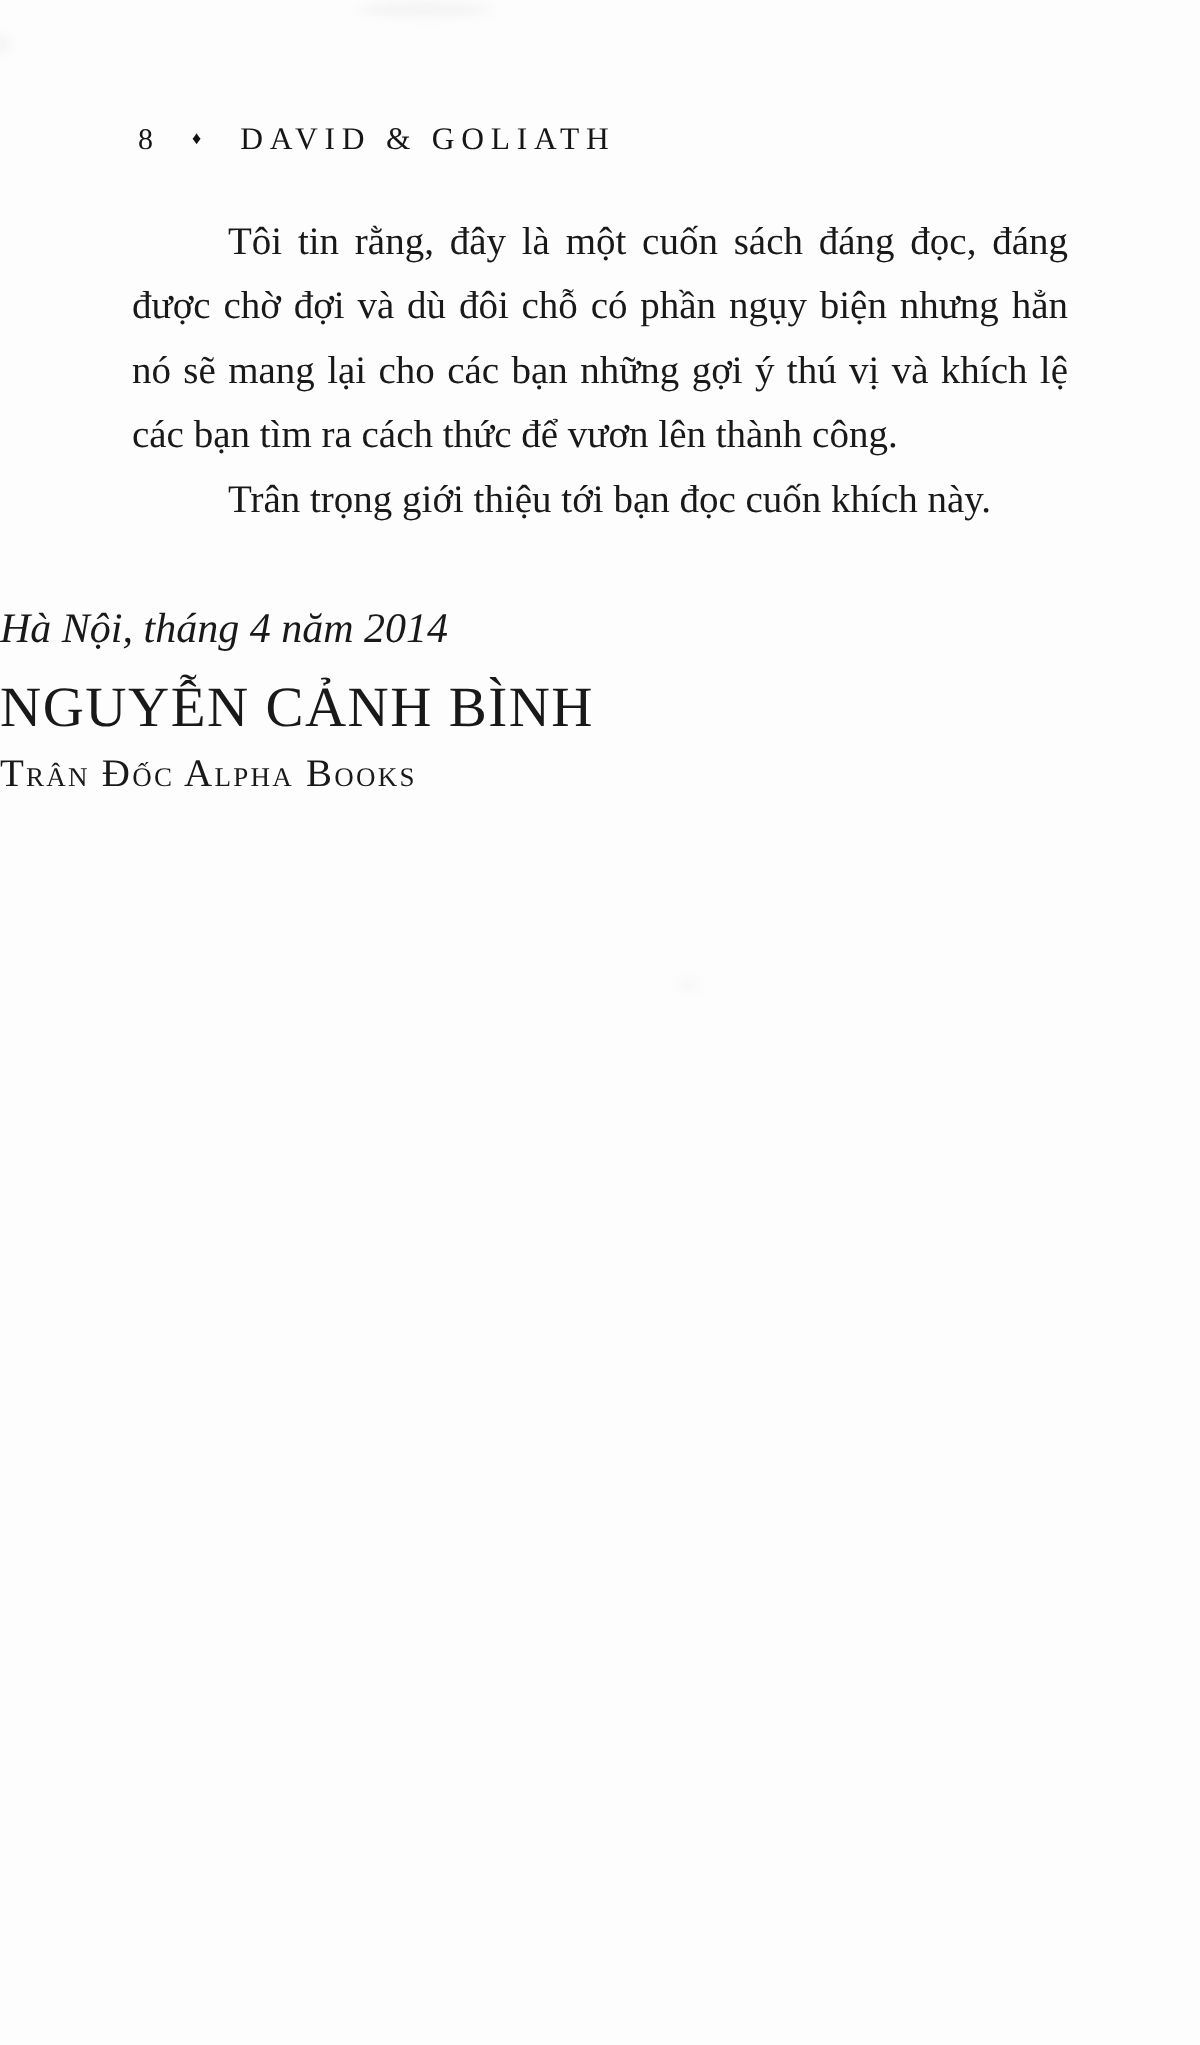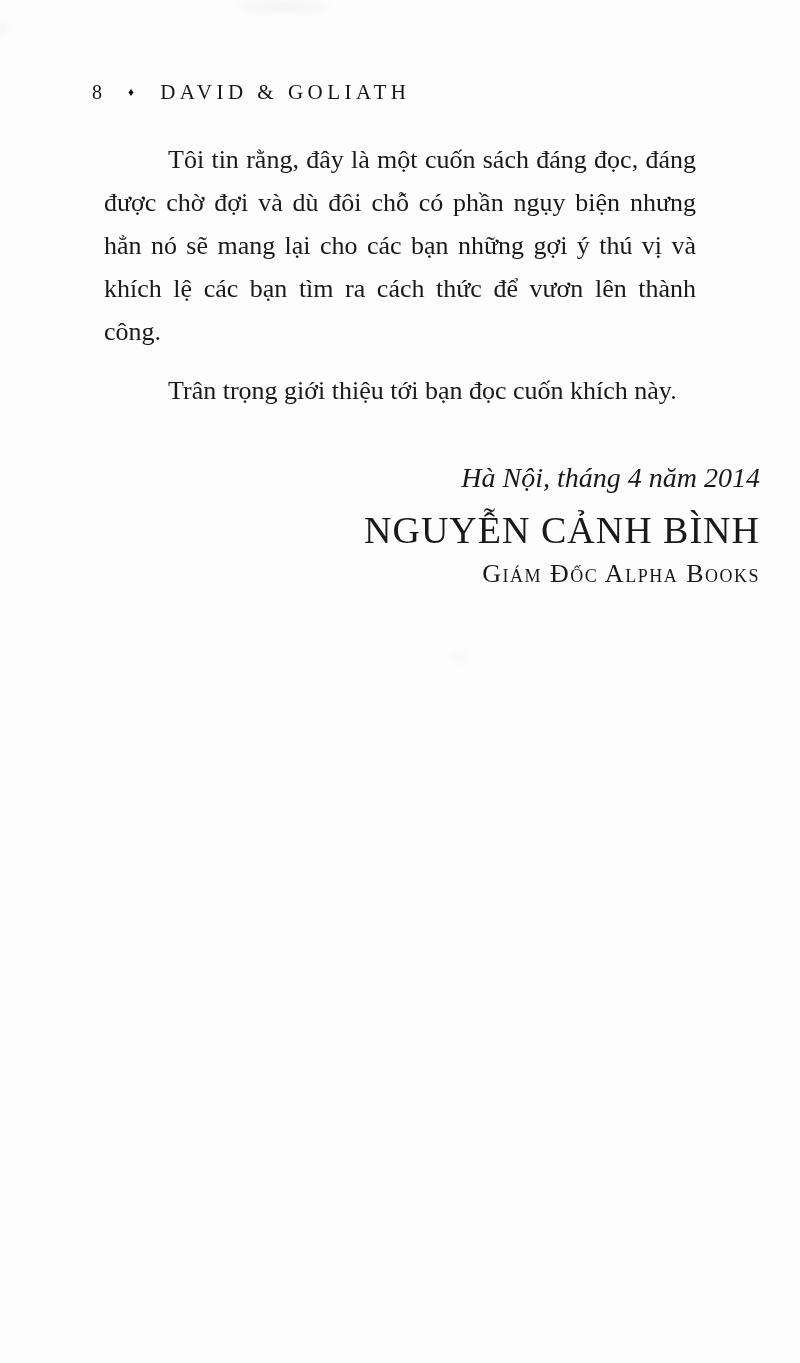--- a/index.html
+++ b/index.html
@@ -42,28 +42,28 @@
   }
   
   .body-text {
     margin: 34px 88px 0 88px;
     font-size: 26px;
     line-height: 43px;
     text-align: justify;
     color: #191919;
   }
   .body-text p {
-    margin: 16px;
+    margin: 0;
     text-indent: 64px;
   }
   
   .signature {
     margin-top: 44px;
     padding-right: 40px;
-    text-align: right;
+    text-align: left;
     color: #191919;
   }
   .signature .dateline {
     font-style: italic;
     font-size: 28px;
     line-height: 43px;
   }
   .signature .author-name {
     margin-top: 12px;
     font-size: 38px;
@@ -103,16 +103,16 @@
   </div>
 
   <div class="body-text">
     <p>Tôi tin rằng, đây là một cuốn sách đáng đọc, đáng được chờ đợi và dù đôi chỗ có phần ngụy biện nhưng hẳn nó sẽ mang lại cho các bạn những gợi ý thú vị và khích lệ các bạn tìm ra cách thức để vươn lên thành công.</p>
     <p>Trân trọng giới thiệu tới bạn đọc cuốn khích này.</p>
   </div>
 
   <div class="signature">
     <div class="dateline">Hà Nội, tháng 4 năm 2014</div>
     <div class="author-name">NGUYỄN CẢNH BÌNH</div>
-    <div class="author-title">Giám Đốc Alpha Books</div>
+    <div class="author-title">Trân Đốc Alpha Books</div>
   </div>
 
 </div>
 
 </body></html>

